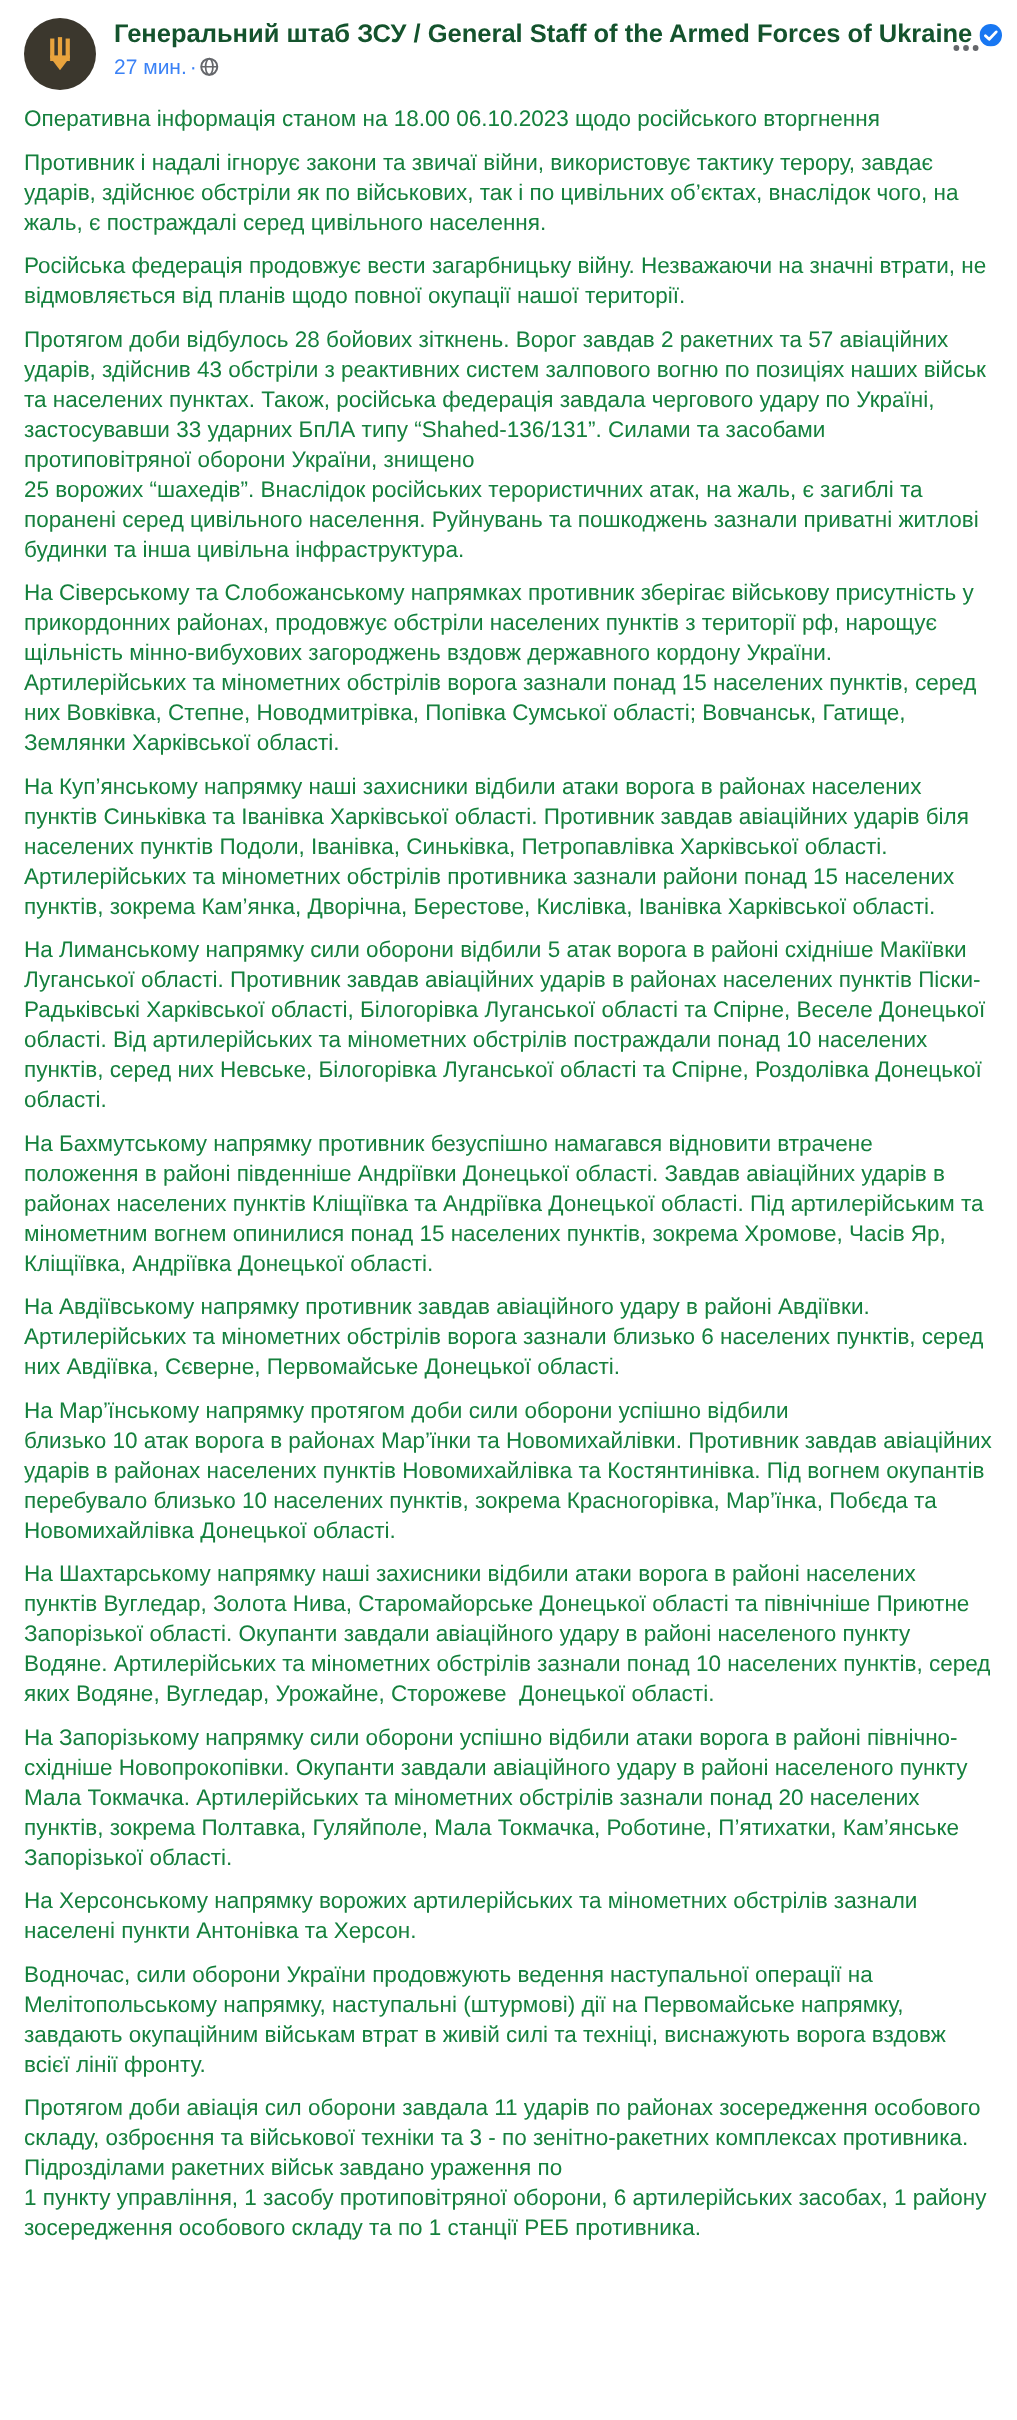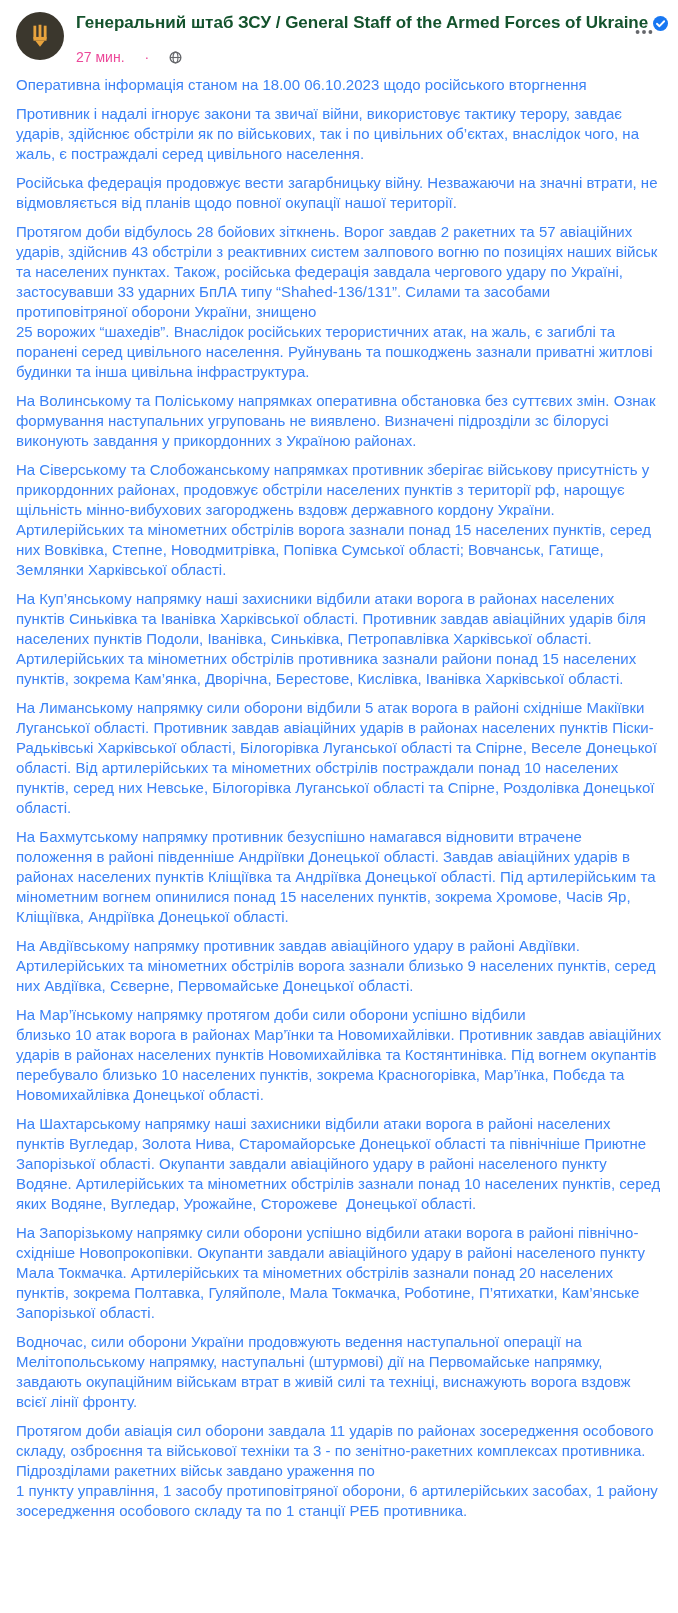--- a/index.html
+++ b/index.html
@@ -53,23 +53,23 @@
     white-space: nowrap;
   }
   .verified-badge {
     flex: none;
     display: inline-flex;
     margin-top: 1px;
   }
   .meta-row {
     display: flex;
     align-items: center;
-    gap: 20px;
-    margin-top: 16px;
-    color: #ec4899;
+    gap: 2px;
+    margin-top: 3px;
+    color: #3b82f6;
     font-size: 14px;
     line-height: 16px;
   }
   .meta-row .timestamp { cursor: pointer; }
   .more-button {
     flex: none;
     width: 36px;
     height: 36px;
     margin-top: 2px;
     border: none;
@@ -81,21 +81,21 @@
     cursor: pointer;
     color: #65676b;
   }
   .post-body {
     padding: 2px 16px 14px 16px;
   }
   .post-body p {
     margin: 0 0 9px 0;
     font-size: 15px;
     line-height: 20px;
-    color: #3b82f6;
+    color: #15803d;
     white-space: pre-wrap;
     word-wrap: break-word;
   }
   .post-body p:last-child { margin-bottom: 0; }
 </style>
 </head>
 <body>
 
 <div class="post-card">
 
@@ -151,30 +151,30 @@
     </button>
 
   </div>
 
   <div class="post-body">
     <p>Оперативна інформація станом на 18.00 06.10.2023 щодо російського вторгнення</p>
     <p>Противник і надалі ігнорує закони та звичаї війни, використовує тактику терору, завдає ударів, здійснює обстріли як по військових, так і по цивільних об’єктах, внаслідок чого, на жаль, є постраждалі серед цивільного населення.</p>
     <p>Російська федерація продовжує вести загарбницьку війну. Незважаючи на значні втрати, не відмовляється від планів щодо повної окупації нашої території.</p>
     <p>Протягом доби відбулось 28 бойових зіткнень. Ворог завдав 2 ракетних та 57 авіаційних ударів, здійснив 43 обстріли з реактивних систем залпового вогню по позиціях наших військ та населених пунктах. Також, російська федерація завдала чергового удару по Україні, застосувавши 33 ударних БпЛА типу “Shahed-136/131”. Силами та засобами протиповітряної оборони України, знищено
 25 ворожих “шахедів”. Внаслідок російських терористичних атак, на жаль, є загиблі та поранені серед цивільного населення. Руйнувань та пошкоджень зазнали приватні житлові будинки та інша цивільна інфраструктура.</p>
-    <p>На Волинському та Поліському напрямках оперативна обстановка без суттєвих змін. Ознак формування наступальних угруповань не виявлено. Визначені підрозділи зс білорусі виконують завдання у прикордонних з Україною районах.</p>
     <p>На Сіверському та Слобожанському напрямках противник зберігає військову присутність у прикордонних районах, продовжує обстріли населених пунктів з території рф, нарощує щільність мінно-вибухових загороджень вздовж державного кордону України.
 Артилерійських та мінометних обстрілів ворога зазнали понад 15 населених пунктів, серед них Вовківка, Степне, Новодмитрівка, Попівка Сумської області; Вовчанськ, Гатище, Землянки Харківської області.</p>
     <p>На Куп’янському напрямку наші захисники відбили атаки ворога в районах населених пунктів Синьківка та Іванівка Харківської області. Противник завдав авіаційних ударів біля населених пунктів Подоли, Іванівка, Синьківка, Петропавлівка Харківської області.
 Артилерійських та мінометних обстрілів противника зазнали райони понад 15 населених пунктів, зокрема Кам’янка, Дворічна, Берестове, Кислівка, Іванівка Харківської області.</p>
     <p>На Лиманському напрямку сили оборони відбили 5 атак ворога в районі східніше Макіївки Луганської області. Противник завдав авіаційних ударів в районах населених пунктів Піски-Радьківські Харківської області, Білогорівка Луганської області та Спірне, Веселе Донецької області. Від артилерійських та мінометних обстрілів постраждали понад 10 населених пунктів, серед них Невське, Білогорівка Луганської області та Спірне, Роздолівка Донецької області.</p>
     <p>На Бахмутському напрямку противник безуспішно намагався відновити втрачене положення в районі південніше Андріївки Донецької області. Завдав авіаційних ударів в районах населених пунктів Кліщіївка та Андріївка Донецької області. Під артилерійським та мінометним вогнем опинилися понад 15 населених пунктів, зокрема Хромове, Часів Яр, Кліщіївка, Андріївка Донецької області.</p>
-    <p>На Авдіївському напрямку противник завдав авіаційного удару в районі Авдіївки. Артилерійських та мінометних обстрілів ворога зазнали близько 9 населених пунктів, серед них Авдіївка, Сєверне, Первомайське Донецької області.</p>
+    <p>На Авдіївському напрямку противник завдав авіаційного удару в районі Авдіївки. Артилерійських та мінометних обстрілів ворога зазнали близько 6 населених пунктів, серед них Авдіївка, Сєверне, Первомайське Донецької області.</p>
     <p>На Мар’їнському напрямку протягом доби сили оборони успішно відбили
 близько 10 атак ворога в районах Мар’їнки та Новомихайлівки. Противник завдав авіаційних ударів в районах населених пунктів Новомихайлівка та Костянтинівка. Під вогнем окупантів перебувало близько 10 населених пунктів, зокрема Красногорівка, Мар’їнка, Побєда та Новомихайлівка Донецької області.</p>
     <p>На Шахтарському напрямку наші захисники відбили атаки ворога в районі населених пунктів Вугледар, Золота Нива, Старомайорське Донецької області та північніше Приютне Запорізької області. Окупанти завдали авіаційного удару в районі населеного пункту Водяне. Артилерійських та мінометних обстрілів зазнали понад 10 населених пунктів, серед яких Водяне, Вугледар, Урожайне, Сторожеве  Донецької області.</p>
     <p>На Запорізькому напрямку сили оборони успішно відбили атаки ворога в районі північно-східніше Новопрокопівки. Окупанти завдали авіаційного удару в районі населеного пункту Мала Токмачка. Артилерійських та мінометних обстрілів зазнали понад 20 населених пунктів, зокрема Полтавка, Гуляйполе, Мала Токмачка, Роботине, П’ятихатки, Кам’янське Запорізької області.</p>
+    <p>На Херсонському напрямку ворожих артилерійських та мінометних обстрілів зазнали населені пункти Антонівка та Херсон.</p>
     <p>Водночас, сили оборони України продовжують ведення наступальної операції на Мелітопольському напрямку, наступальні (штурмові) дії на Первомайське напрямку, завдають окупаційним військам втрат в живій силі та техніці, виснажують ворога вздовж всієї лінії фронту.</p>
     <p>Протягом доби авіація сил оборони завдала 11 ударів по районах зосередження особового складу, озброєння та військової техніки та 3 - по зенітно-ракетних комплексах противника. Підрозділами ракетних військ завдано ураження по
 1 пункту управління, 1 засобу протиповітряної оборони, 6 артилерійських засобах, 1 району зосередження особового складу та по 1 станції РЕБ противника.</p>
   </div>
 
 </div>
 
 </body></html>

